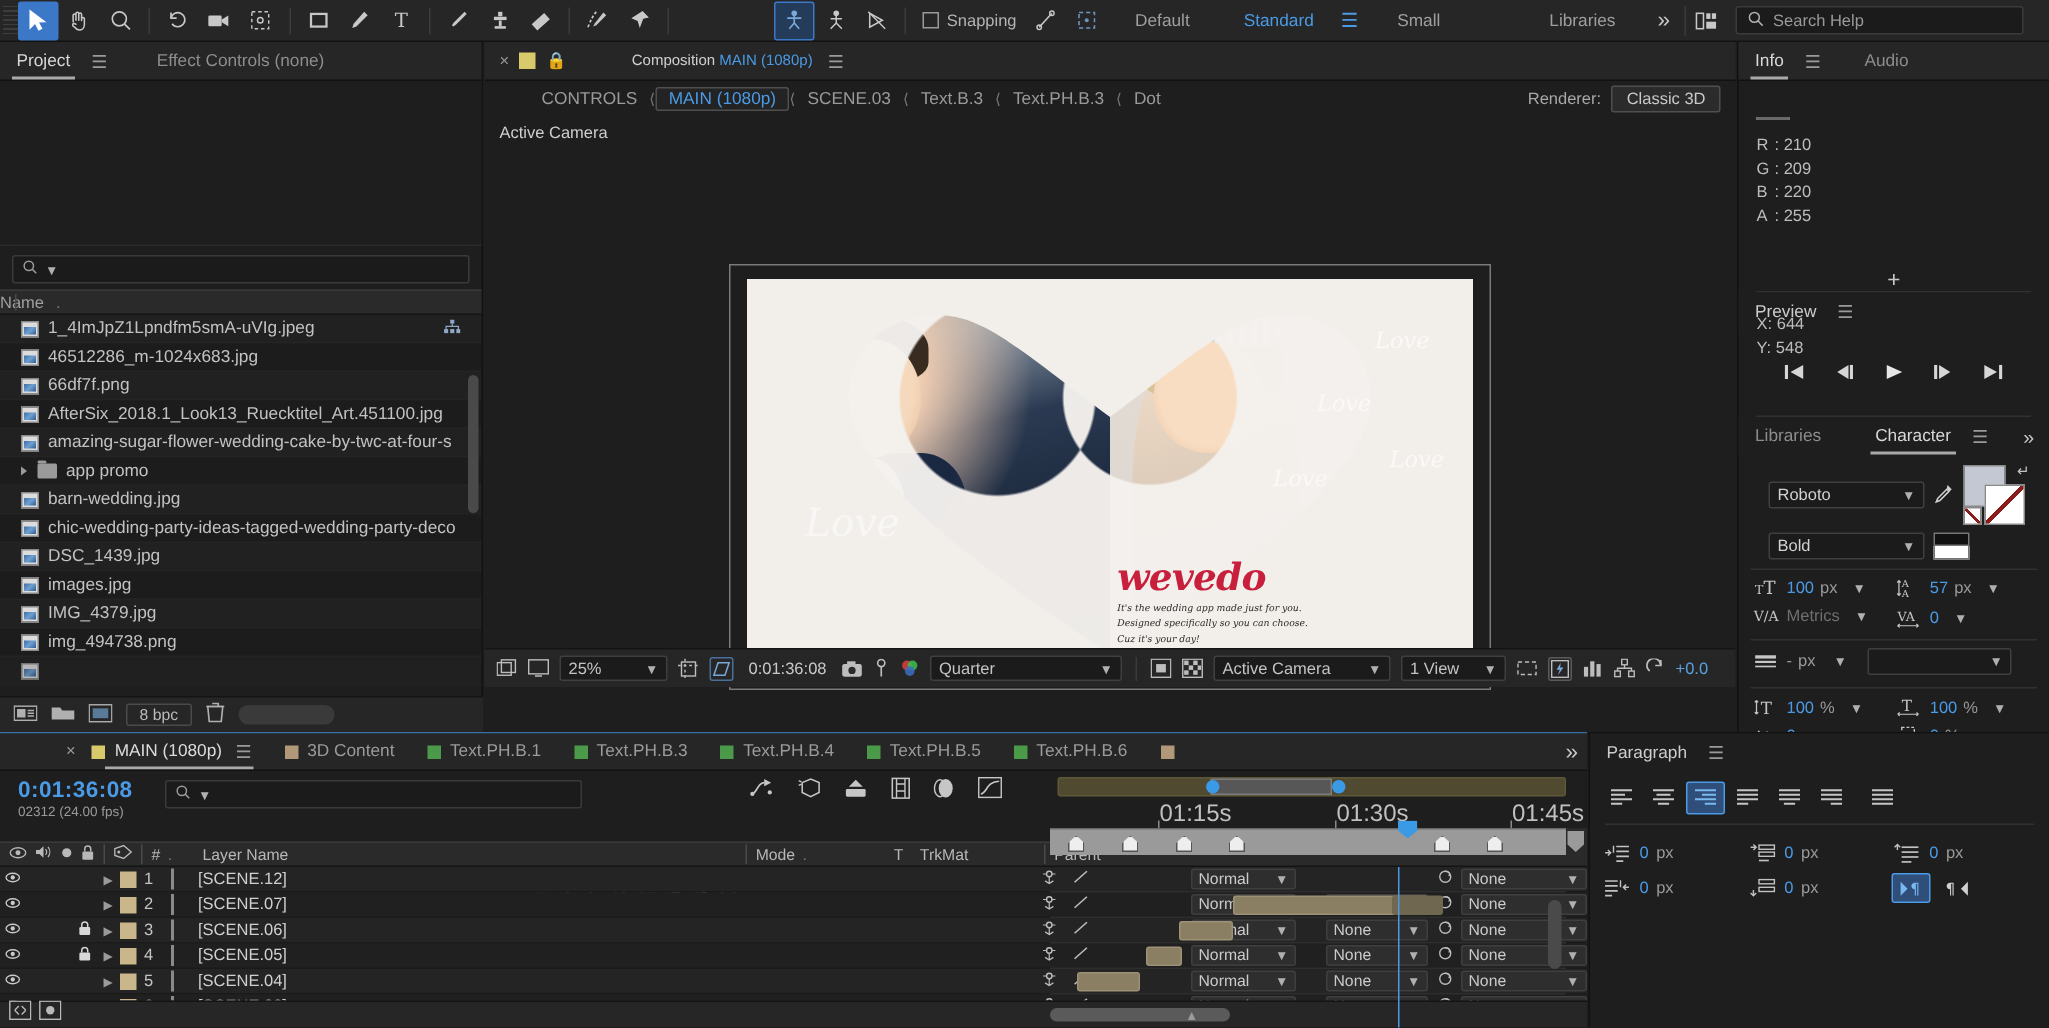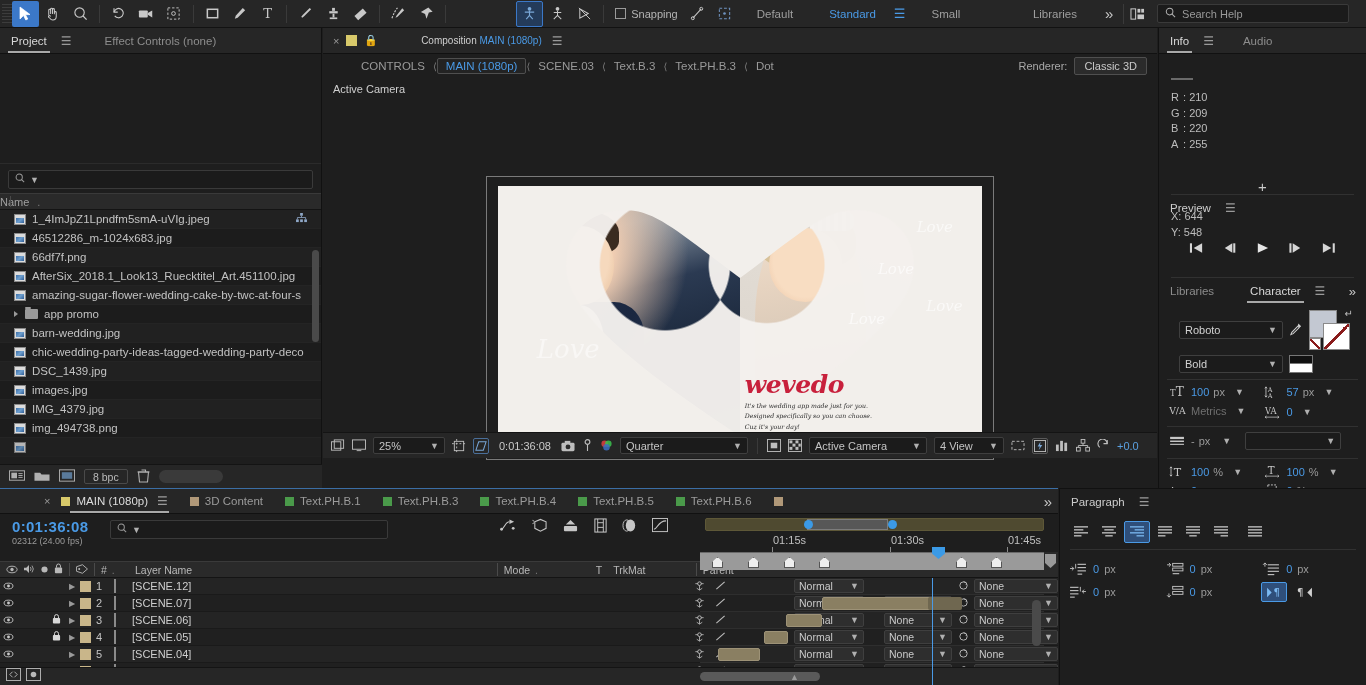--- a/index.html
+++ b/index.html
@@ -226,21 +226,21 @@
   .tc .big { color:#4a9ae6; font-size:15px; font-weight:bold; letter-spacing:0.3px;}
   .tc .sub { color:#9a9a9a; font-size:9px; margin-top:1px;}
   .tsearch { position:absolute; left:110px; top:6px; width:278px; height:19px;
     background:#1b1b1b; border:1px solid #3a3a3a; border-radius:2px; display:flex; align-items:center; padding:0 6px; gap:4px; color:#8a8a8a;}
   .ticons { position:absolute; left:500px; top:4px; display:flex; gap:14px; color:#c6c6c6; align-items:center;}
   .tlruler { width:358px; position:relative; }
   .workbar { position:absolute; left:5px; right:14px; top:4px; height:13px; background:#4f4a30; border:1px solid #5e5838; border-radius:2px;}
   .wb-inner { position:absolute; left:30%; width:24%; top:0; bottom:0; background:#575757; border:1px solid #7c7c7c;}
   .wb-knob { position:absolute; width:9px; height:9px; background:#3b9ae6; border-radius:50%; top:1px;}
   .timelabels { position:absolute; left:0; top:20px; width:358px; height:15px; }
-  .tlab { position:absolute; color:#c0c0c0; font-size:11px;padding-left:21px; }
+  .tlab { position:absolute; color:#c0c0c0; font-size:16px;padding-left:21px; }
   .ttick { position:absolute; top:13px; width:1px; height:5px; background:#8a8a8a;}
   .chtrack { position:absolute; left:0; top:38px; width:344px; height:18px; background:#9a9a9a; border-top:1px solid #6a6a6a;}
   .chm { position:absolute; top:4px; width:11px; height:11px; background:#eee; border:1px solid #555;
     clip-path:polygon(50% 0,100% 45%,100% 100%,0 100%,0 45%);}
   .cti-head { position:absolute; right:0; top:38px; width:14px; height:18px; background:#2a2a2a;}
   .playhead { position:absolute; top:33px; width:13px; height:12px; background:#3b9ae6;
     clip-path:polygon(0 0,100% 0,100% 55%,50% 100%,0 55%); }
   .playline { position:absolute; top:45px; width:1px; height:152px; background:#4a9ae6; z-index:5;}
   .layerhdr {
     height:17px; background:#2a2a2a; border-top:1px solid #3a3a3a; border-bottom:1px solid #141414;
@@ -722,21 +722,21 @@
               <rect x="11.2" y="5" width="2.5" height="3.2" fill="#bdbdbd"></rect>
               <rect x="1.5" y="8.5" width="3.2" height="3.2" fill="#bdbdbd"></rect>
               <rect x="8" y="8.5" width="3.2" height="3.2" fill="#bdbdbd"></rect>
             </svg>
         </span>
         <span class="vsel" style="width:118px">
           <span>Active Camera</span>
           <span class="dd">▼</span>
         </span>
         <span class="vsel" style="width:70px">
-          <span>4 View</span>
+          <span>1 View</span>
           <span class="dd">▼</span>
         </span>
         <span class="vico">
           <svg width="14" height="13" viewBox="0 0 15 14">
               <rect x="1" y="2.5" width="13" height="9" fill="none" stroke="#bdbdbd" stroke-dasharray="3 2"></rect>
             </svg>
         </span>
         <span class="vico" style="border:1px solid #5a5a5a;border-radius:2px;padding:1px;">
           <svg width="12" height="12" viewBox="0 0 13 13">
               <rect x="0.5" y="0.5" width="12" height="12" fill="none" stroke="#bdbdbd"></rect>

